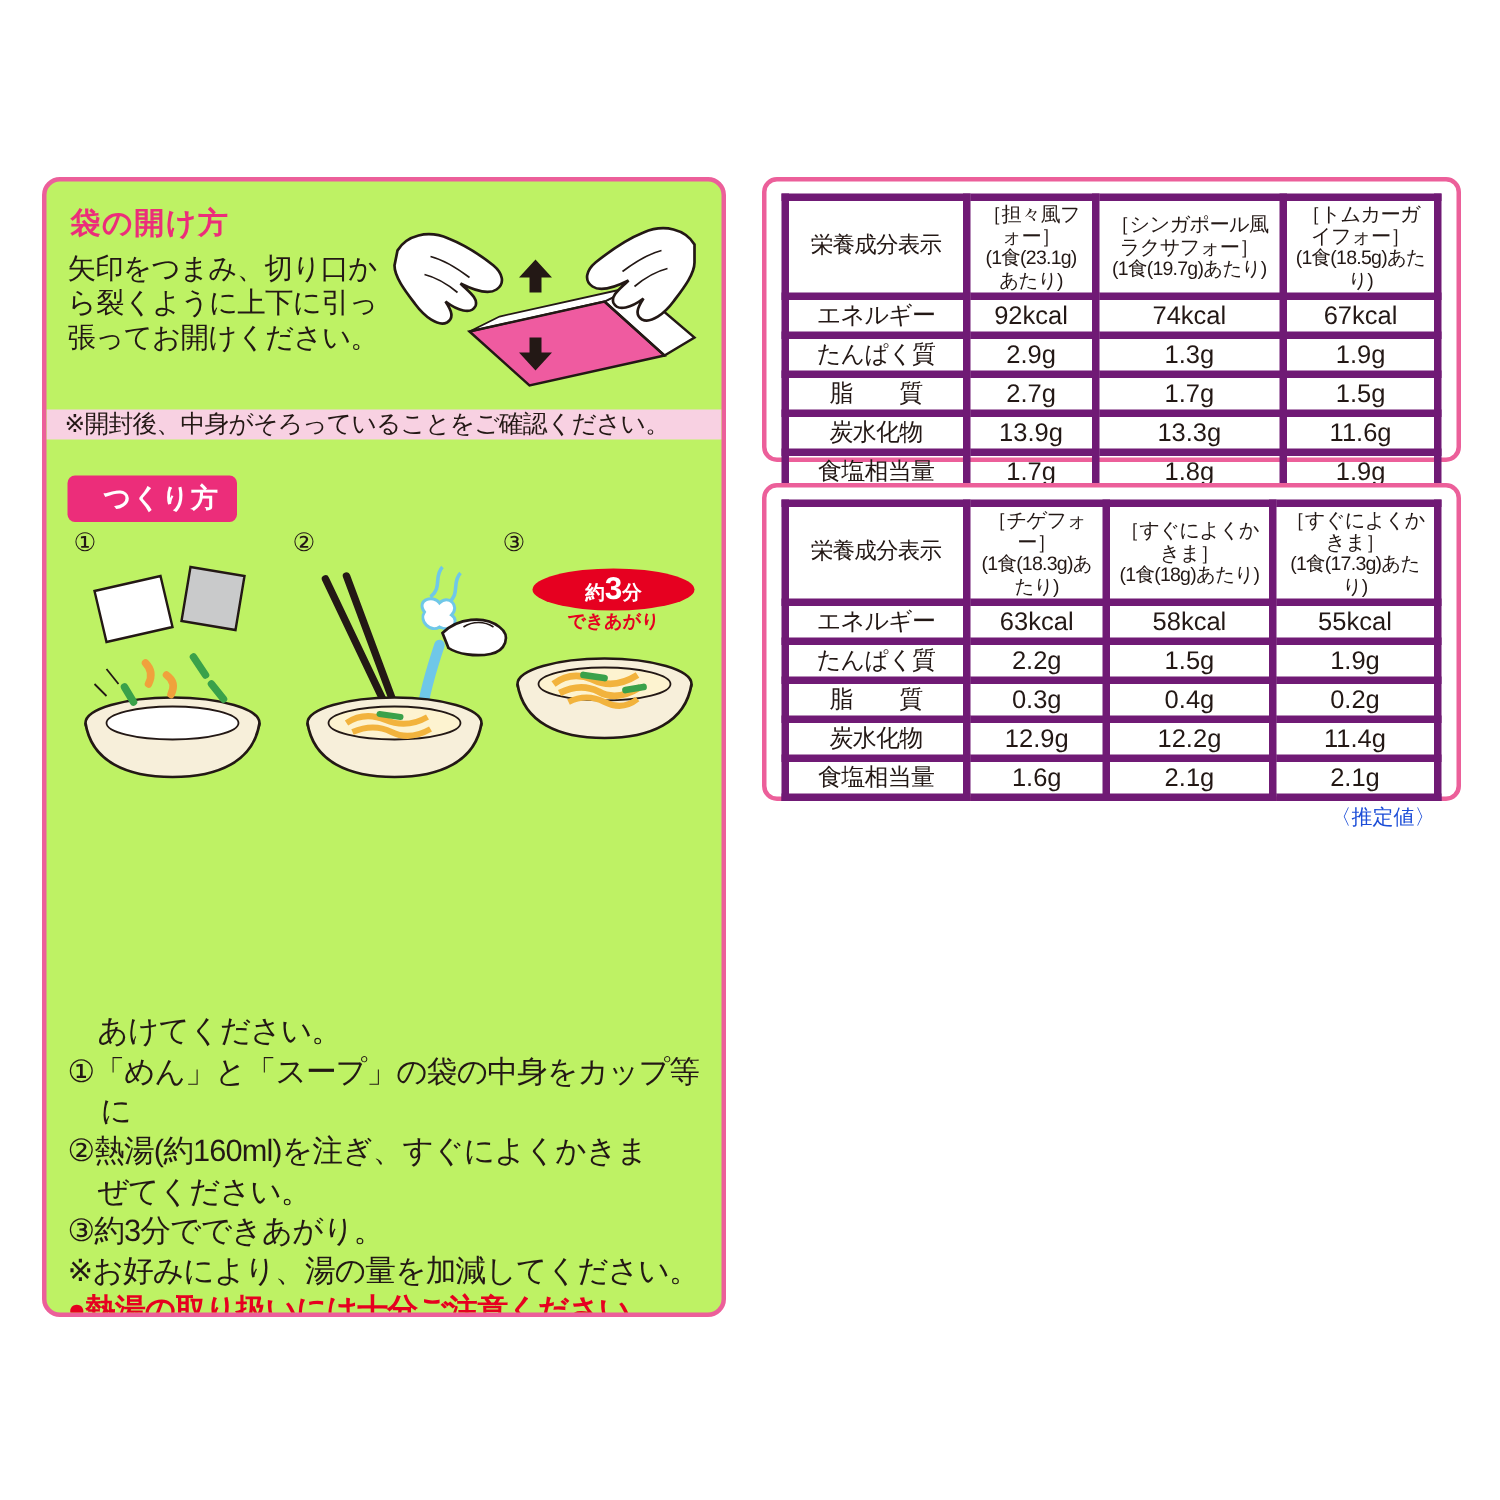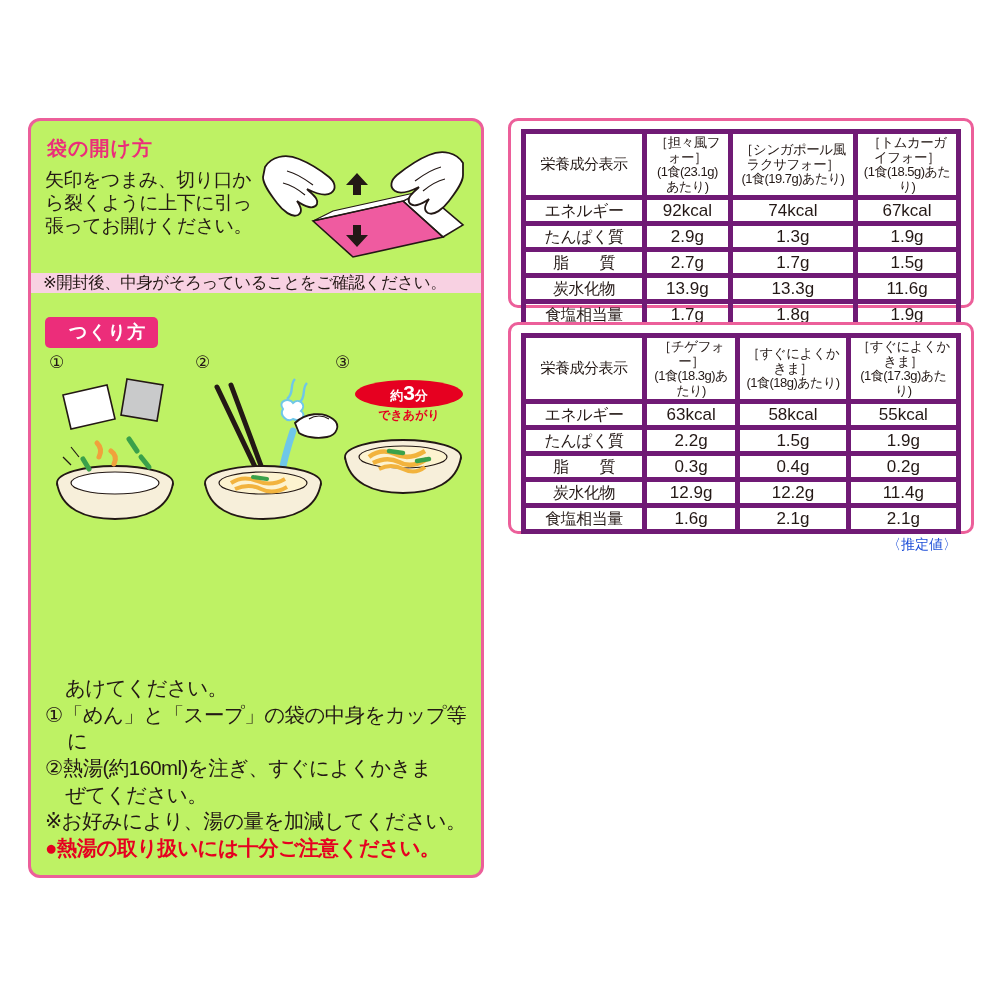--- a/index.html
+++ b/index.html
@@ -200,20 +200,21 @@
           </div>
         </div>
       </div>
 
       
       <div class="instructions">
         <p class="ind">　あけてください。</p>
         <p class="ind">①「めん」と「スープ」の袋の中身をカップ等に</p>
         <p class="ind">②熱湯(約160ml)を注ぎ、すぐによくかきま</p>
         <p class="ind">　ぜてください。</p>
+        <p class="ind">③約3分でできあがり。</p>
         <p class="ind">※お好みにより、湯の量を加減してください。</p>
         <p class="ind red">●熱湯の取り扱いには十分ご注意ください。</p>
 
       </div>
     </div>
   </div>
 
   <div class="nutri-panel nutri-1">
     <table class="nutri">
       <thead>

